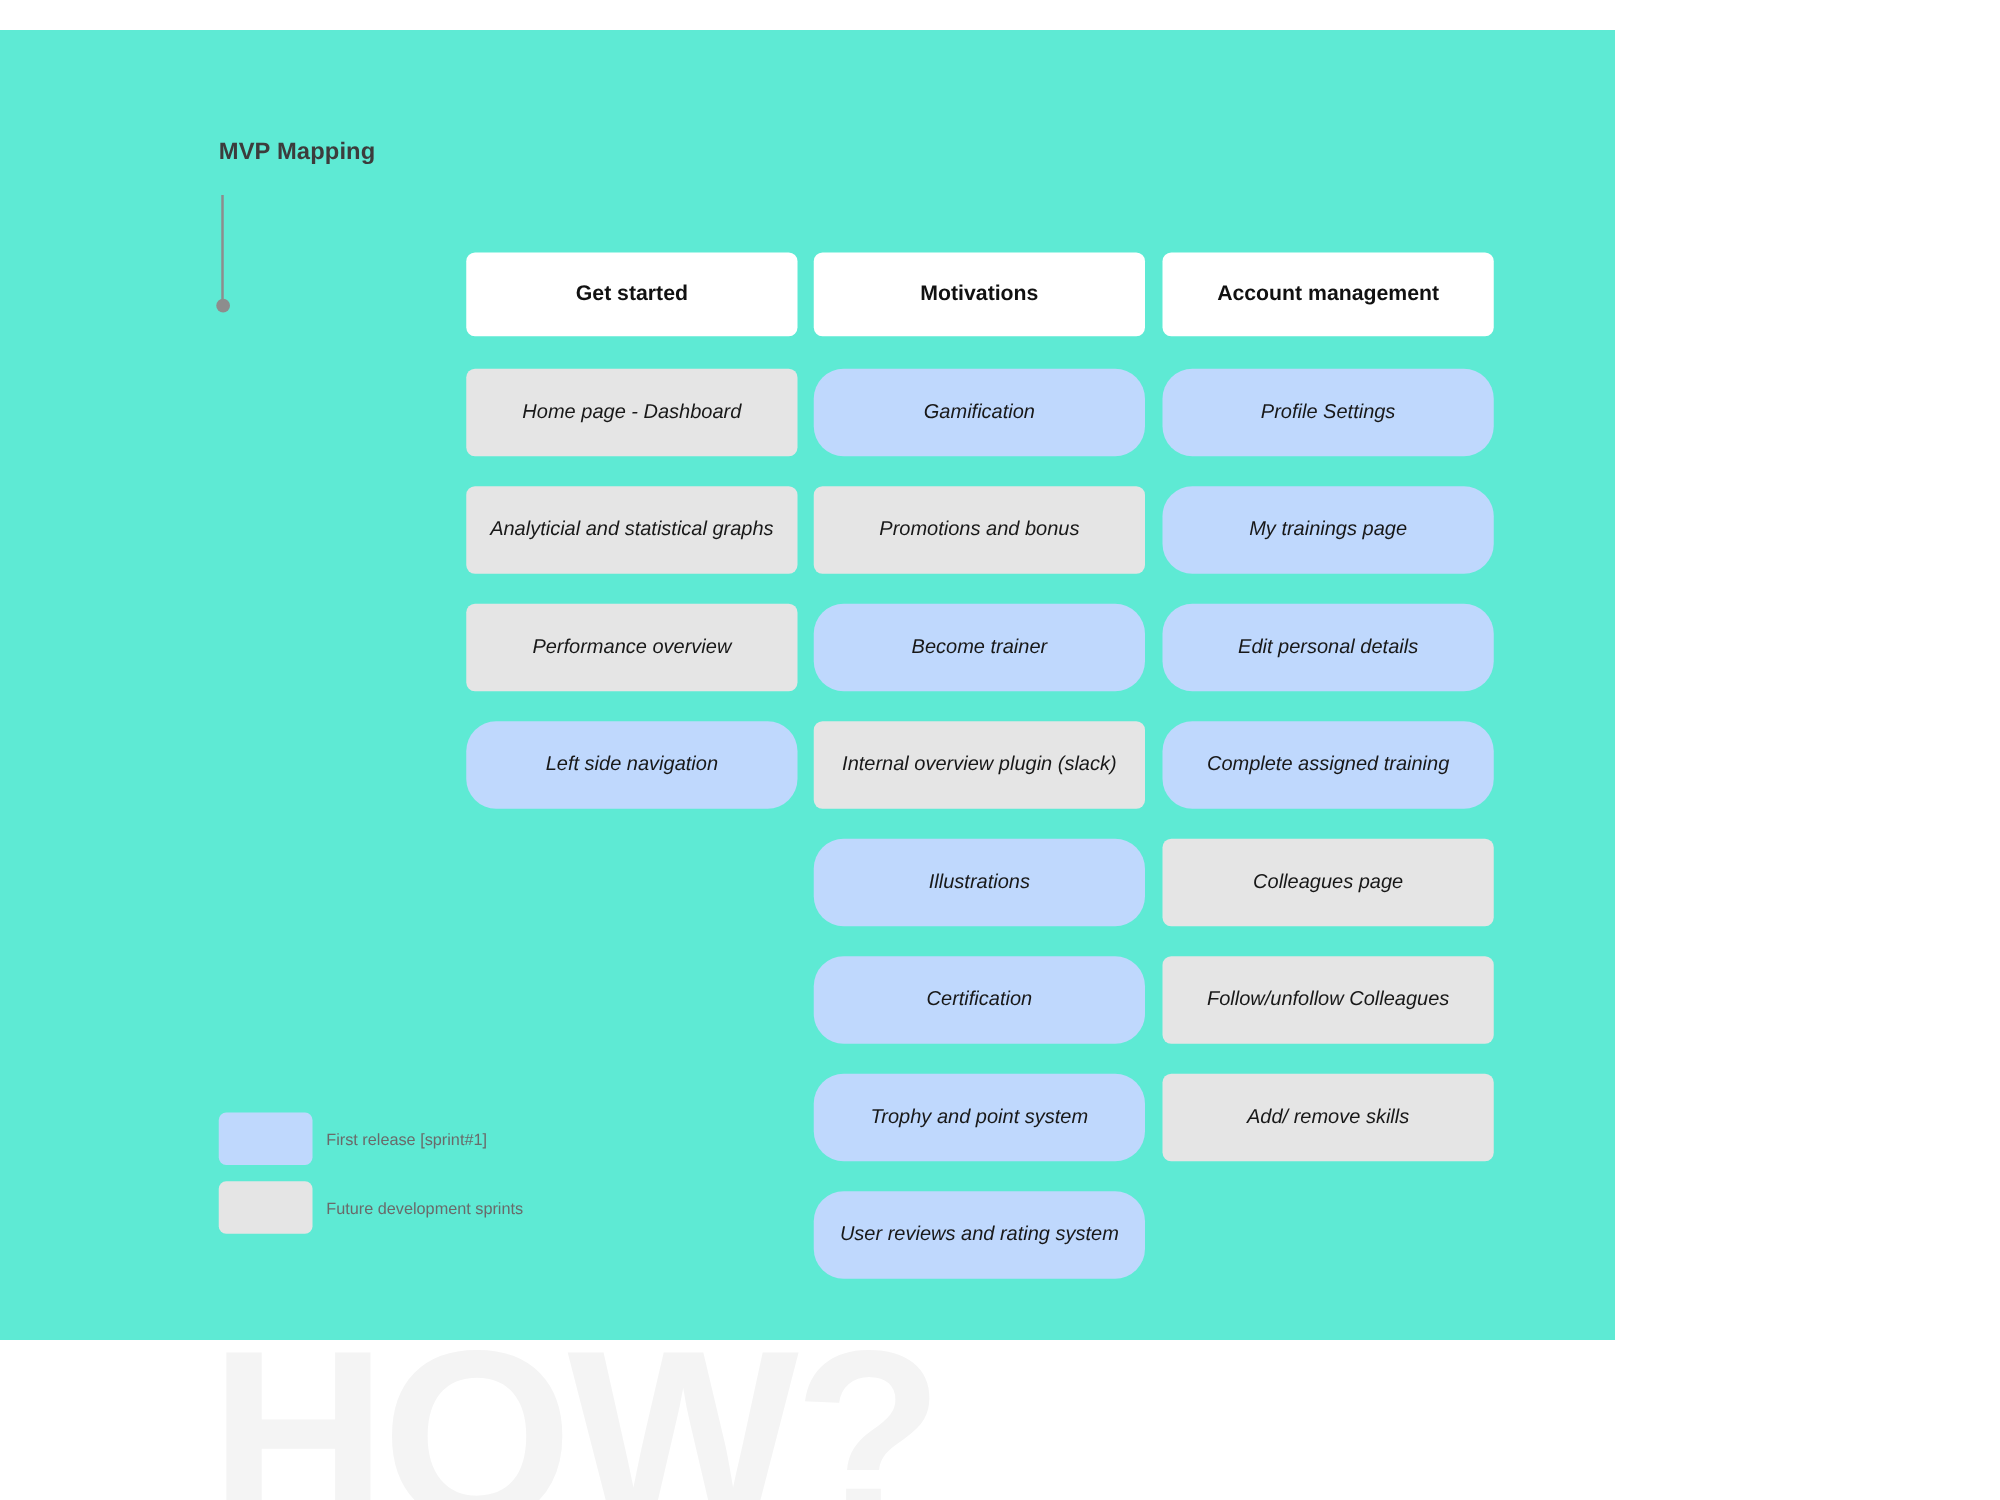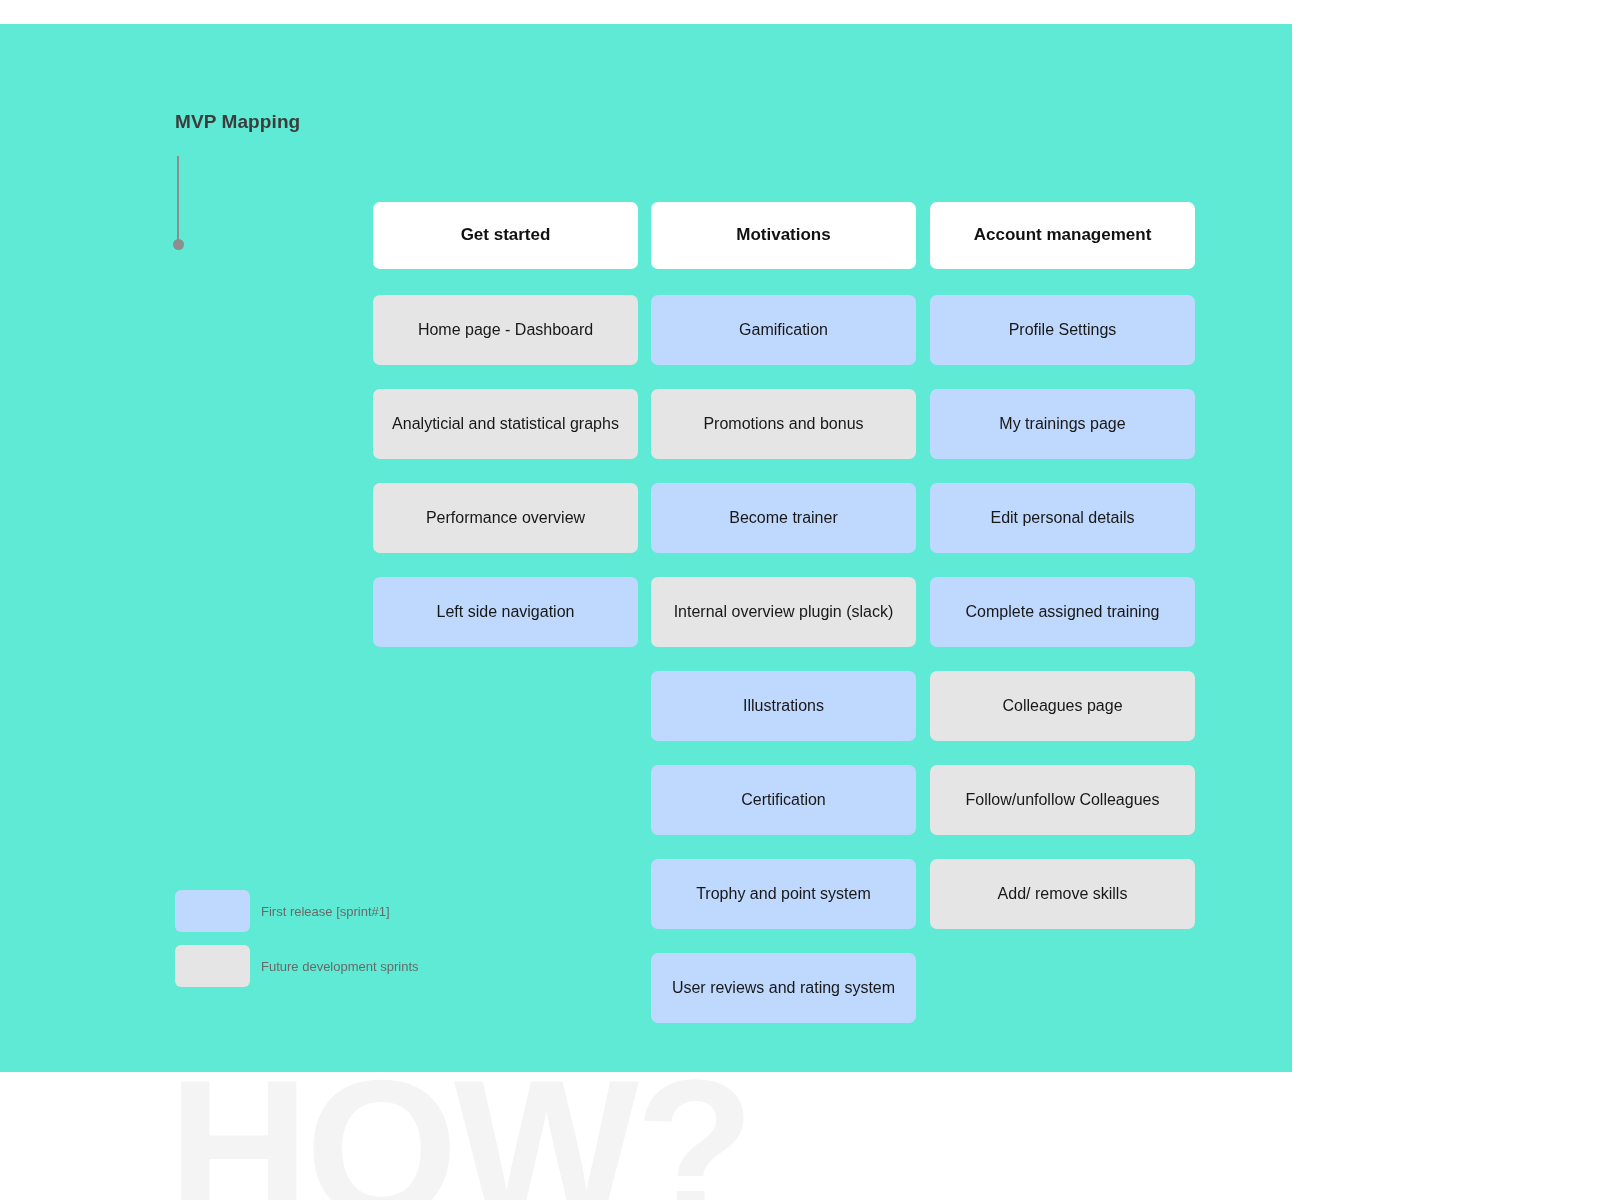--- a/index.html
+++ b/index.html
@@ -94,22 +94,23 @@
     border-radius: 7px;
     display: flex;
     align-items: center;
     justify-content: center;
     font-size: 16px;
     color: #181818;
     line-height: 1.42;
     padding: 0 14px;
     box-sizing: border-box;
     margin-bottom: 24px;
-  }
-  .card.first  { background: #bfd8fd; }
+    font-style: italic;
+  }
+  .card.first  { background: #bfd8fd; border-radius: 24px; }
   .card.future { background: #e5e5e5; }
 
   
   #legend {
     position: absolute;
     left: 175px;
     top: 866px;
   }
   .legend-row {
     display: flex;

